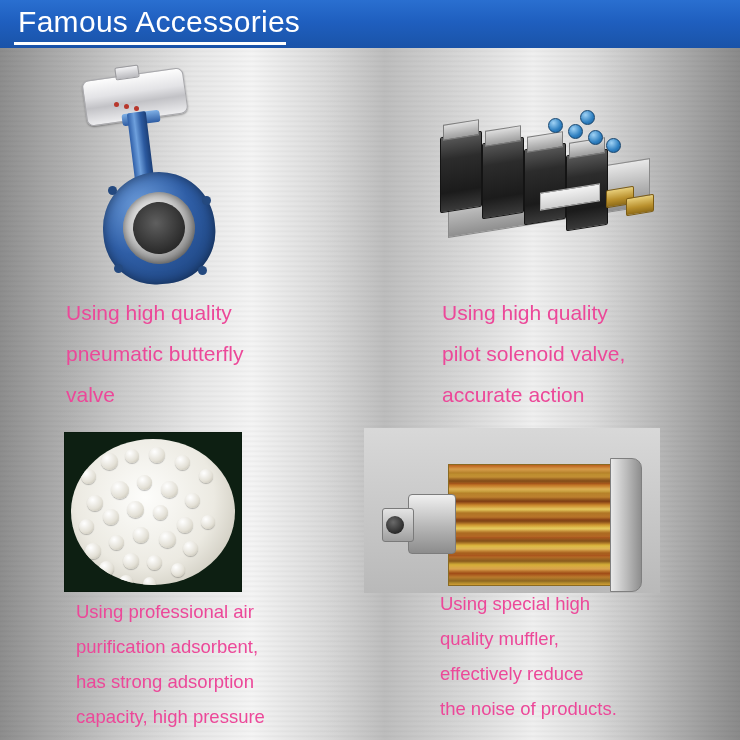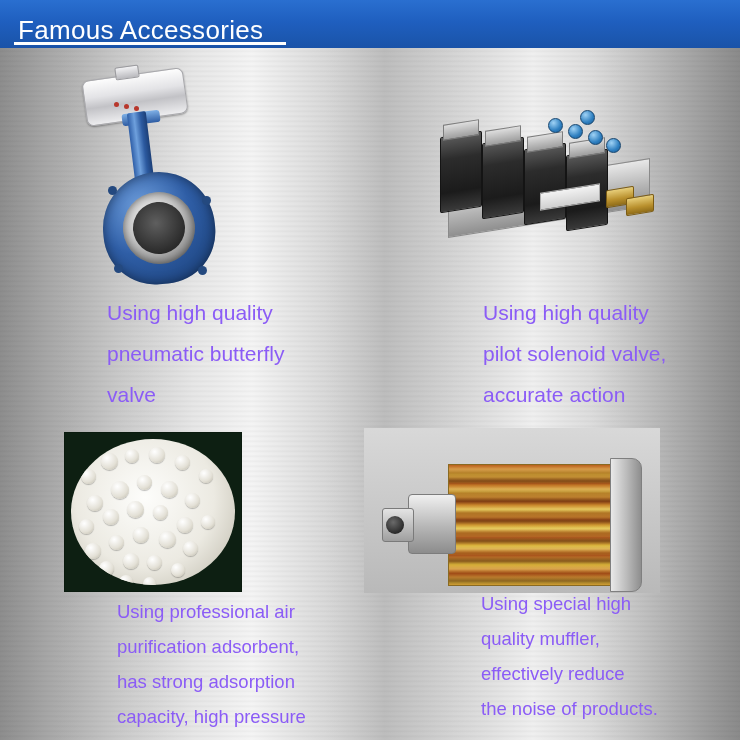--- a/index.html
+++ b/index.html
@@ -11,22 +11,22 @@
   }
   .page{position:relative;width:740px;height:740px;}
 
   
   .header{
     position:absolute;left:0;top:0;width:740px;height:48px;
     background:#1f5fbf;
     background:linear-gradient(to bottom,#2a6fd0 0%,#1f5fbf 45%,#1a53a8 100%);
   }
   .header-title{
-    position:absolute;left:18px;top:15px;
-    font-size:26px;color:#ffffff;
+    position:absolute;left:18px;top:5px;
+    font-size:30px;color:#ffffff;
     letter-spacing:.3px;
     white-space:nowrap;
   }
   .header-underline{
     position:absolute;left:14px;top:42px;width:272px;height:3px;
     background:#ffffff;
   }
 
   
   .metal{
@@ -42,25 +42,24 @@
         #f4f4f4 34%, #d9d9d9 44%, #bdbdbd 52%, #d6d6d6 62%,
         #efefef 72%, #dcdcdc 80%, #bcbcbc 88%, #9a9a9a 96%, #8a8a8a 100%);
   }
 
   
   .cell{position:absolute;}
   .img-wrap{position:absolute;overflow:hidden;}
 
   .caption{
     position:absolute;
-    color:#8b5cf6;
+    color:#ec4899;
     font-size:21px;
     line-height:41px;
     white-space:pre-line;
-    margin-left:41px;
   }
   .caption.small{
     font-size:18.5px;
     line-height:35px;
   }
 
   
   .photo{position:absolute;inset:0;}
 
   

